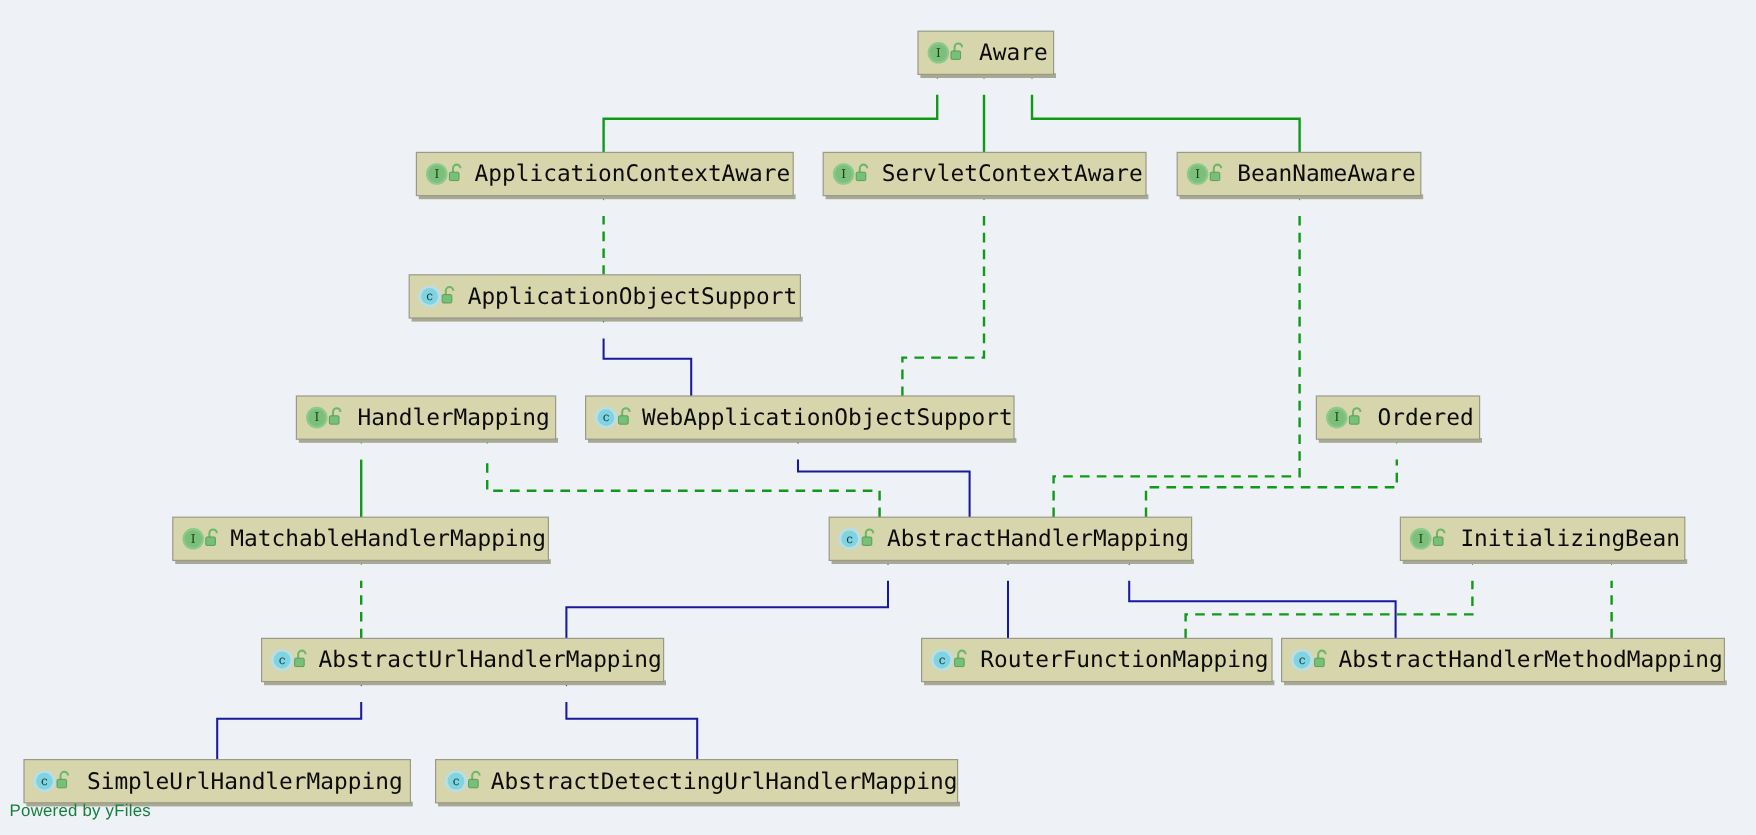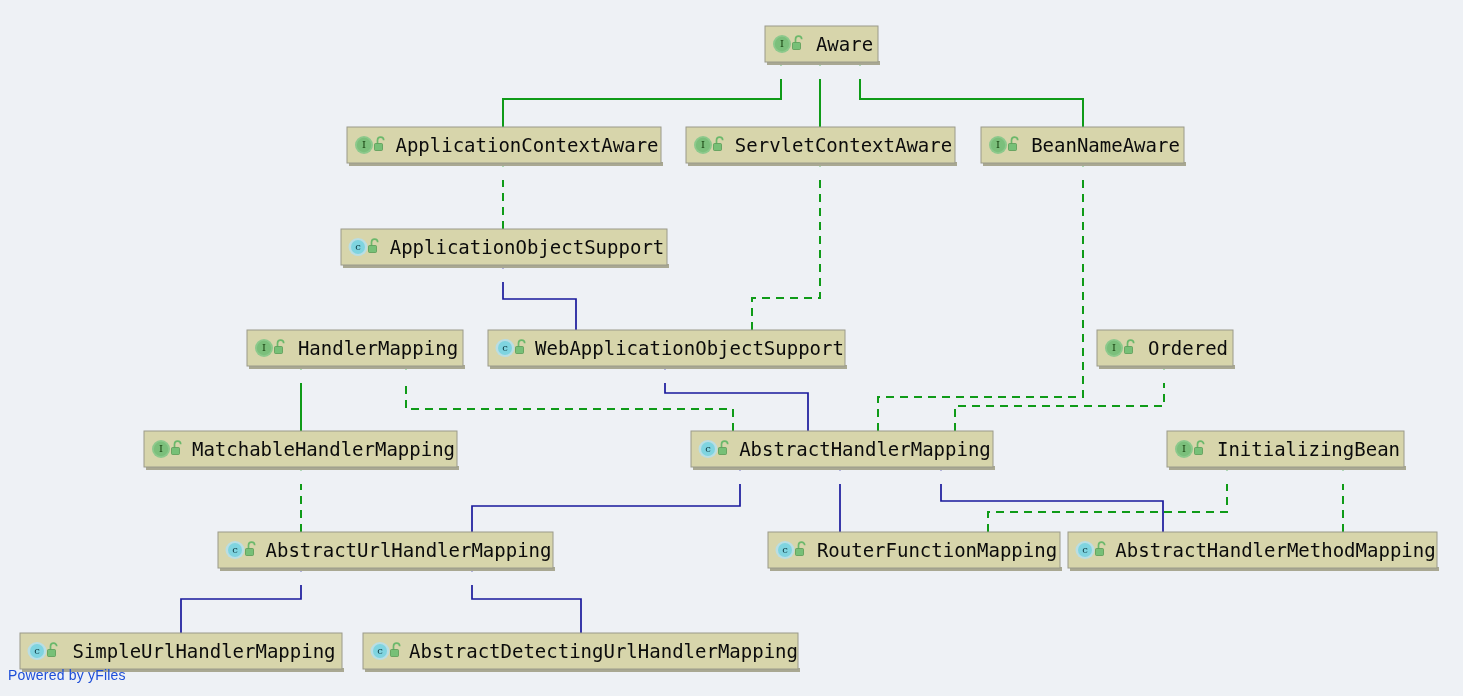--- a/index.html
+++ b/index.html
@@ -75,21 +75,21 @@
     fill: none;
   }
   .arrow-green { fill: #0f9b18; }
   .arrow-navy { fill: #19199c; }
   .watermark {
     position: absolute;
     left: 8px;
     top: 667px;
     font-family: "Liberation Sans", "DejaVu Sans", sans-serif;
     font-size: 14px;
-    color: #1d4ed8;
+    color: #15803d;
     letter-spacing: 0.2px;
     user-select: none;
   }
 </style>
 </head>
 <body>
 
 <svg id="diagram-canvas" viewBox="0 0 1463 696" xmlns="http://www.w3.org/2000/svg">
   <rect id="bg-rect" x="0" y="0" width="1463" height="696" fill="#eef1f5"></rect>
   <g id="edge-layer">

